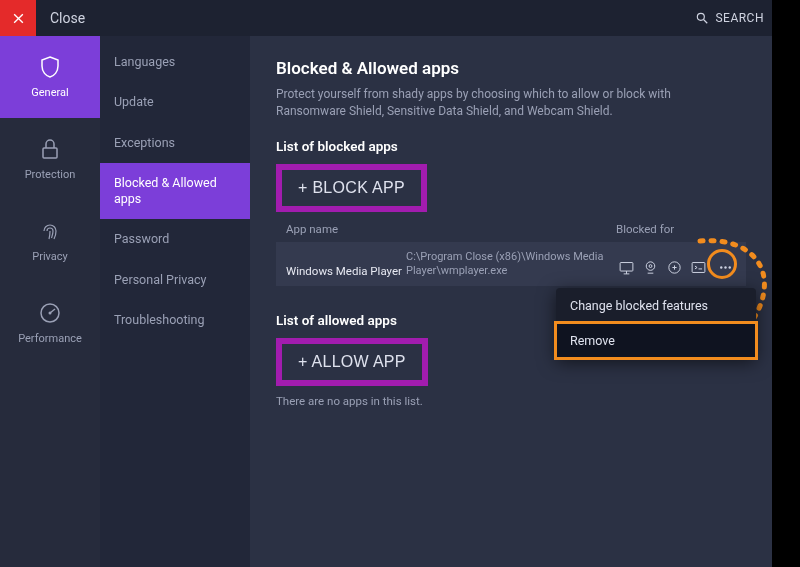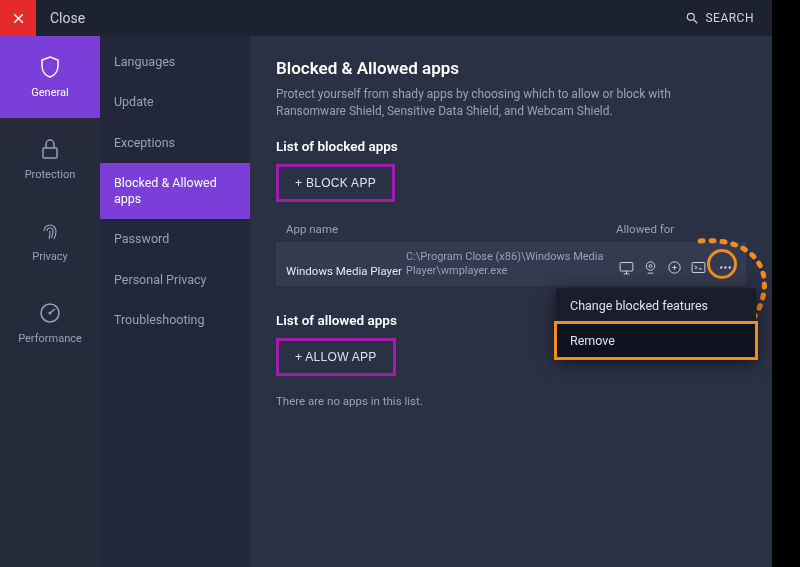--- a/index.html
+++ b/index.html
@@ -1,35 +1,35 @@
 <!DOCTYPE html>
 <html><head>
 <meta charset="utf-8">
 <style>
   * { box-sizing: border-box; margin: 0; padding: 0; }
   body { font-family: -apple-system, BlinkMacSystemFont, "Segoe UI", Roboto, Arial, sans-serif; background: #000; width: 800px; height: 567px; overflow: hidden; position: relative; }
   .app { width: 772px; height: 567px; background: #1d4ed8; display: flex; flex-direction: column; }
   .titlebar { height: 36px; display: flex; align-items: center; position: relative; background: #1d2231; }
   .close-x { width: 36px; height: 36px; background: #e42a2a; color: #fff; display: flex; align-items: center; justify-content: center; font-size: 14px; }
   .close-label { color: #cfd3e0; font-size: 14px; margin-left: 14px; }
-  .search { position: absolute; right: 18px; display: flex; align-items: center; gap: 6px; color: #cfd3e0; font-size: 12px; letter-spacing: 0.5px; }
+  .search { position: absolute; right: 8px; display: flex; align-items: center; gap: 6px; color: #cfd3e0; font-size: 12px; letter-spacing: 0.5px; }
   .search svg { width: 14px; height: 14px; }
   .body { flex: 1; display: flex; }
   .nav { width: 100px; background: #262b3c; display: flex; flex-direction: column; }
   .nav-item { height: 82px; display: flex; flex-direction: column; align-items: center; justify-content: center; gap: 7px; color: #9aa0b5; font-size: 11px; }
   .nav-item.active { background: #7c3ed9; color: #fff; }
   .nav-item svg { width: 24px; height: 24px; }
   .subnav { width: 150px; background: #222739; display: flex; flex-direction: column; padding-top: 6px; }
   .subnav-item { padding: 12px 14px; color: #9aa0b5; font-size: 12.5px; line-height: 1.3; }
   .subnav-item.active { background: #7c3ed9; color: #fff; }
   .main { flex: 1; background: #2b3144; padding: 22px 26px; color: #cdd2e2; position: relative; }
   h1 { color: #fff; font-size: 17px; font-weight: 600; margin-bottom: 8px; }
   .desc { font-size: 12px; color: #9aa0b5; line-height: 1.4; margin-bottom: 18px; max-width: 420px; }
   h2 { color: #fff; font-size: 13.5px; font-weight: 600; margin-bottom: 10px; }
-  .btn-outline { display: inline-block; border: 3px solid #a21caf; color: #dfe2ee; font-size: 12px; padding: 9px 16px; letter-spacing: 0.3px; background: transparent; margin-bottom: 14px; }
+  .btn-outline { display: inline-block; border: 6px solid #a21caf; color: #dfe2ee; font-size: 16px; padding: 9px 16px; letter-spacing: 0.3px; background: transparent; margin-bottom: 4px; }
   .table-head { display: flex; font-size: 11.5px; color: #9aa0b5; padding: 6px 10px; }
   .col-name { width: 120px; }
   .col-path { flex: 1; }
   .col-for { width: 120px; text-align: left; }
   .row { display: flex; align-items: flex-end; background: #343a4f; padding: 8px 10px; font-size: 11.5px; color: #cdd2e2; position: relative; }
   .row .col-name { color: #e7e9f2; }
   .row .col-path { color: #9aa0b5; font-size: 11px; line-height: 1.3; }
   .icons { display: flex; gap: 7px; align-items: center; }
   .icons svg { width: 17px; height: 17px; }
   .more-btn { width: 22px; height: 22px; border-radius: 50%; display: flex; align-items: center; justify-content: center; position: relative; }
@@ -108,21 +108,21 @@
     <div class="main">
       <h1>Blocked &amp; Allowed apps</h1>
       <p class="desc">Protect yourself from shady apps by choosing which to allow or block with Ransomware Shield, Sensitive Data Shield, and Webcam Shield.</p>
 
       <h2>List of blocked apps</h2>
       <button class="btn-outline">+ BLOCK APP</button>
 
       <div class="table-head">
         <div class="col-name">App name</div>
         <div class="col-path"></div>
-        <div class="col-for">Allowed for</div>
+        <div class="col-for">Blocked for</div>
       </div>
 
       <div class="row">
         <div class="col-name">Windows Media Player</div>
         <div class="col-path">C:\Program Close (x86)\Windows Media Player\wmplayer.exe</div>
         <div class="icons">
           <svg viewBox="0 0 24 24">
               <rect x="3" y="5" width="18" height="12" rx="1" fill="none" stroke="#cdd2e2" stroke-width="1.4"></rect>
               <path d="M8 21h8 M12 17v4" stroke="#cdd2e2" stroke-width="1.4"></path>
             </svg>

